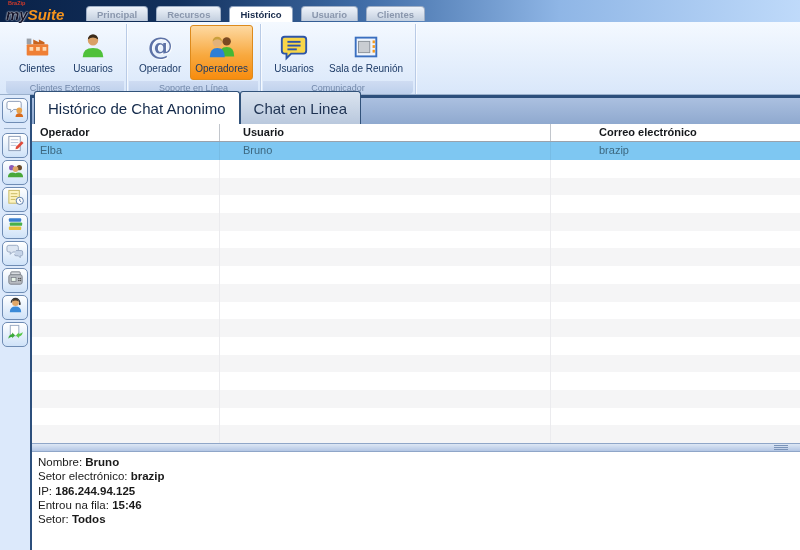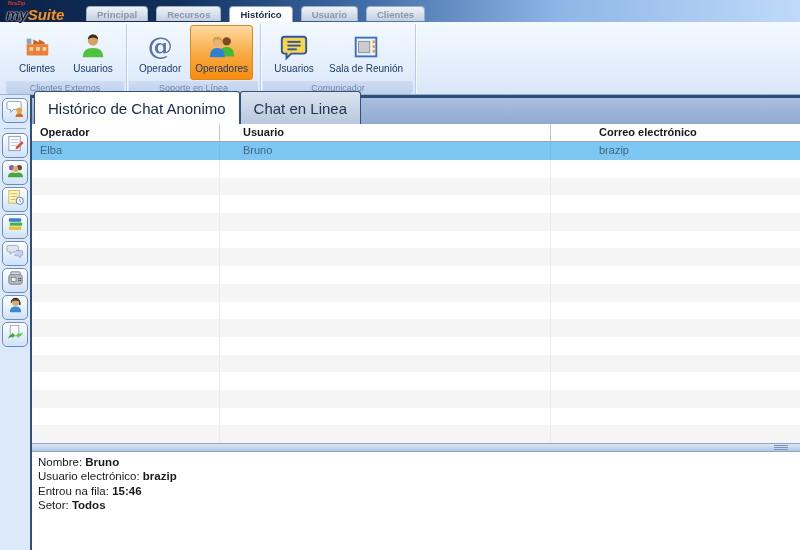--- a/index.html
+++ b/index.html
@@ -373,21 +373,22 @@
           </div>
         </div>
 
       <div class="splitter">
         <div class="grip"></div>
       </div>
 
       <div class="details">
         <div id="detail-lines">
             <div class="dline"><span class="dlabel">Nombre:</span> <span class="dvalue">Bruno</span></div>
-            <div class="dline"><span class="dlabel">Usuario electrónico:</span> <span class="dvalue">brazip</span></div>
+            <div class="dline"><span class="dlabel">Setor electrónico:</span> <span class="dvalue">brazip</span></div>
+            <div class="dline"><span class="dlabel">IP:</span> <span class="dvalue">186.244.94.125</span></div>
             <div class="dline"><span class="dlabel">Entrou na fila:</span> <span class="dvalue">15:46</span></div>
             <div class="dline"><span class="dlabel">Setor:</span> <span class="dvalue">Todos</span></div>
           </div>
 
       </div>
     </div>
   </div>
 </div>
 
 </body></html>

